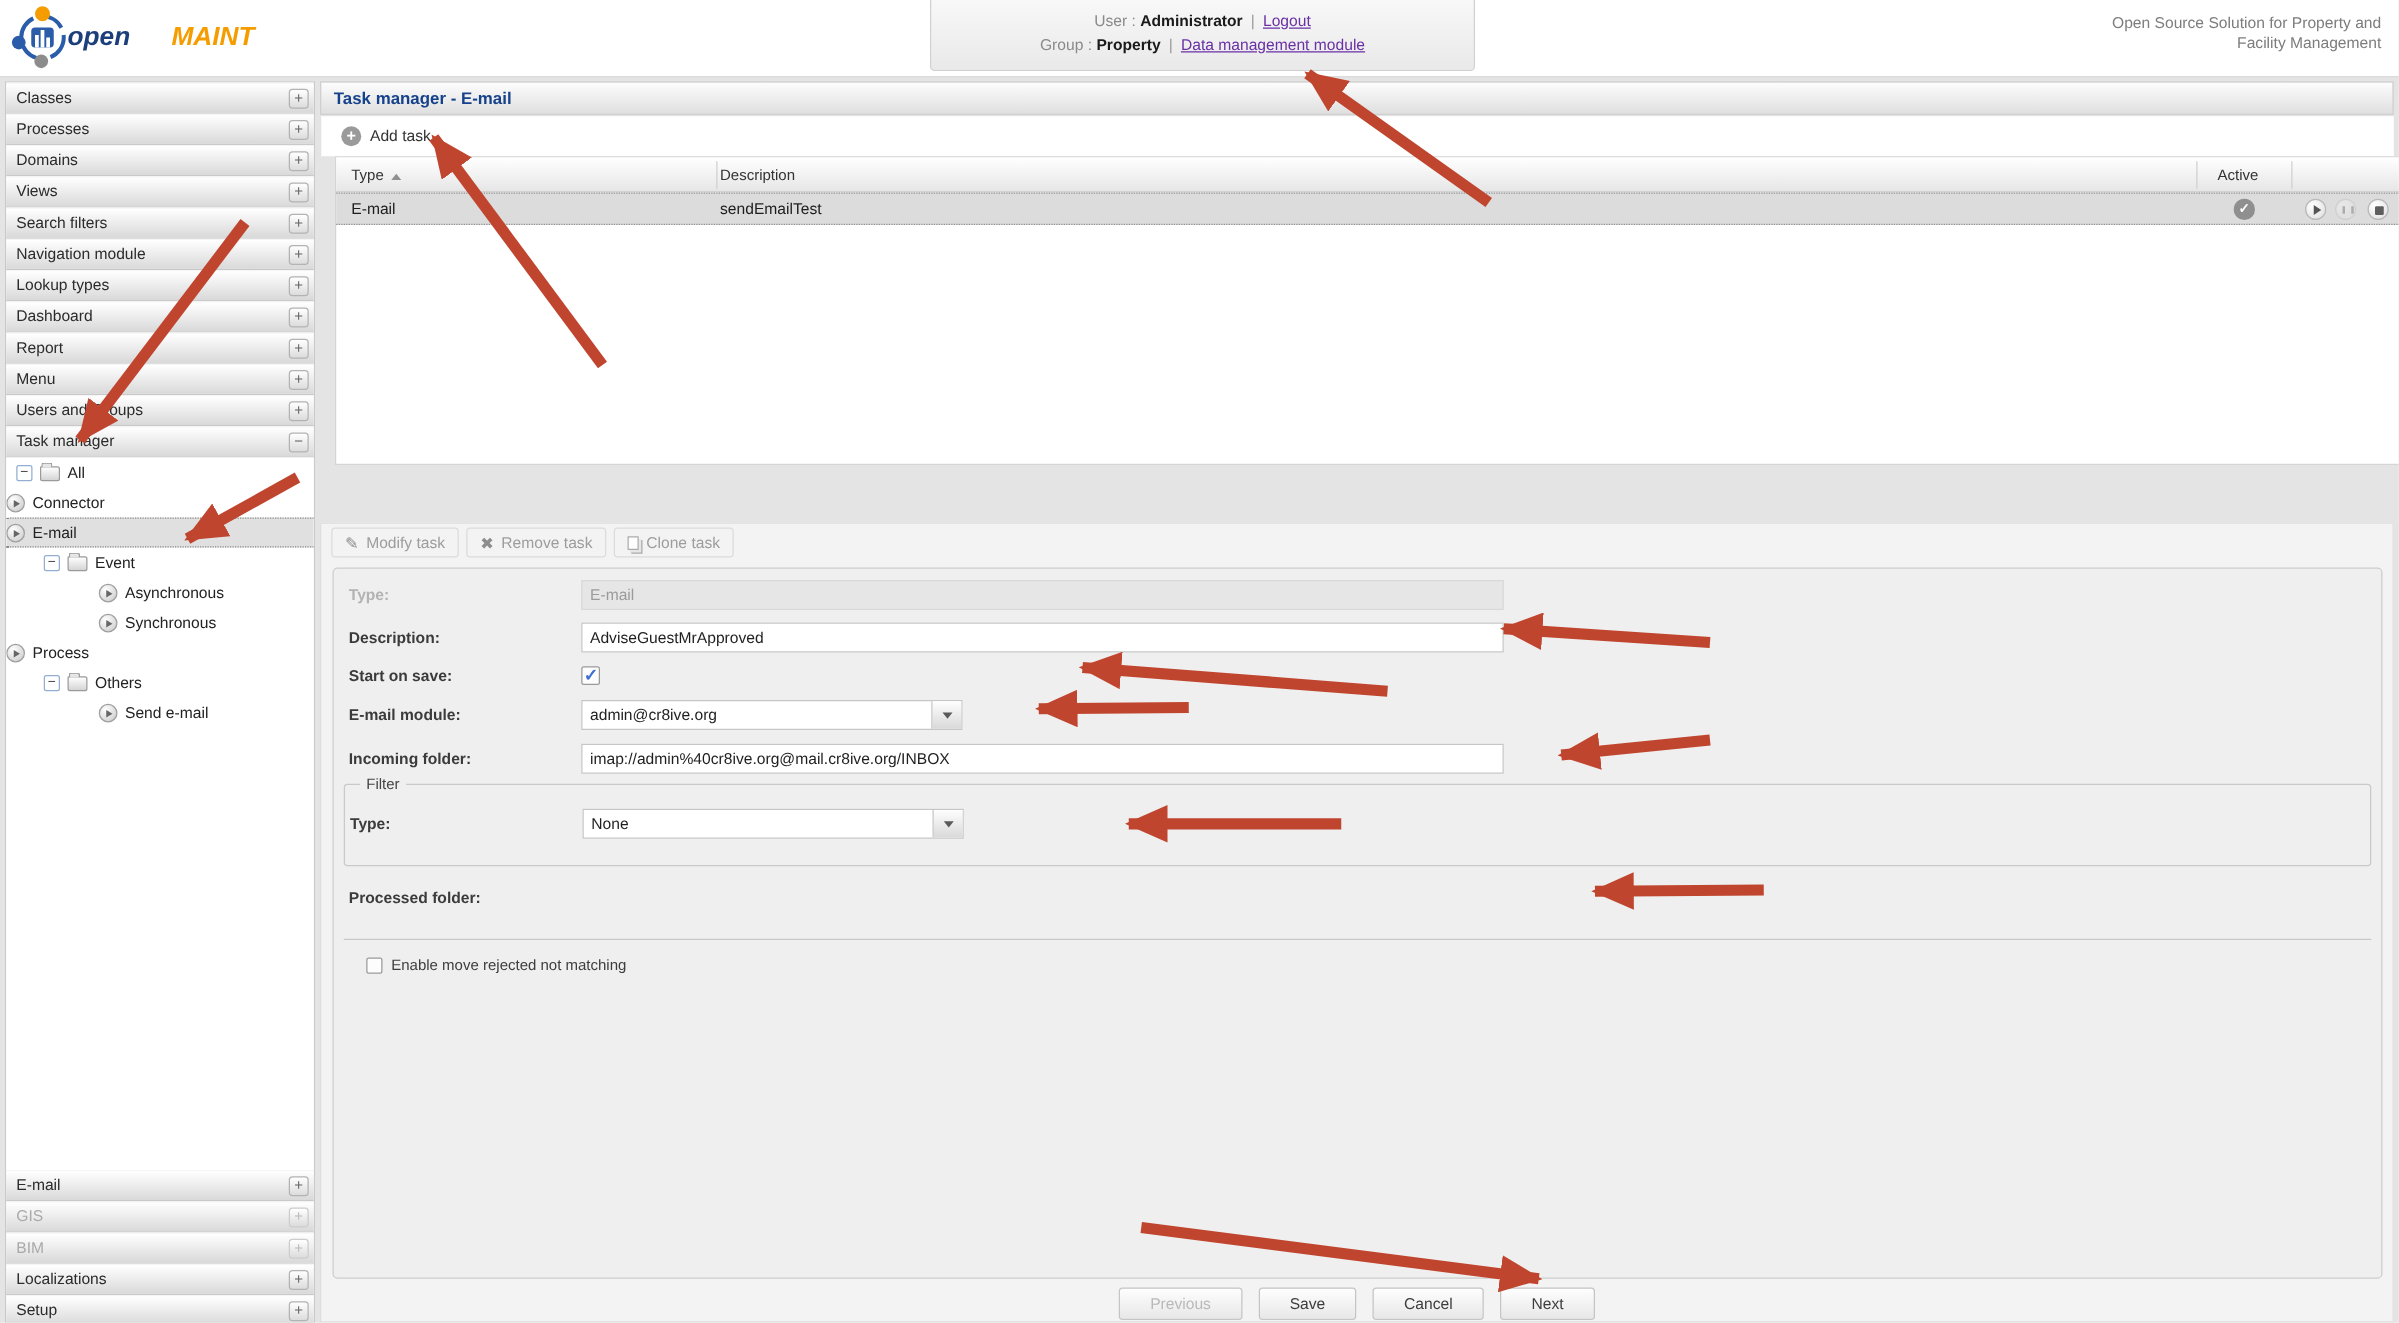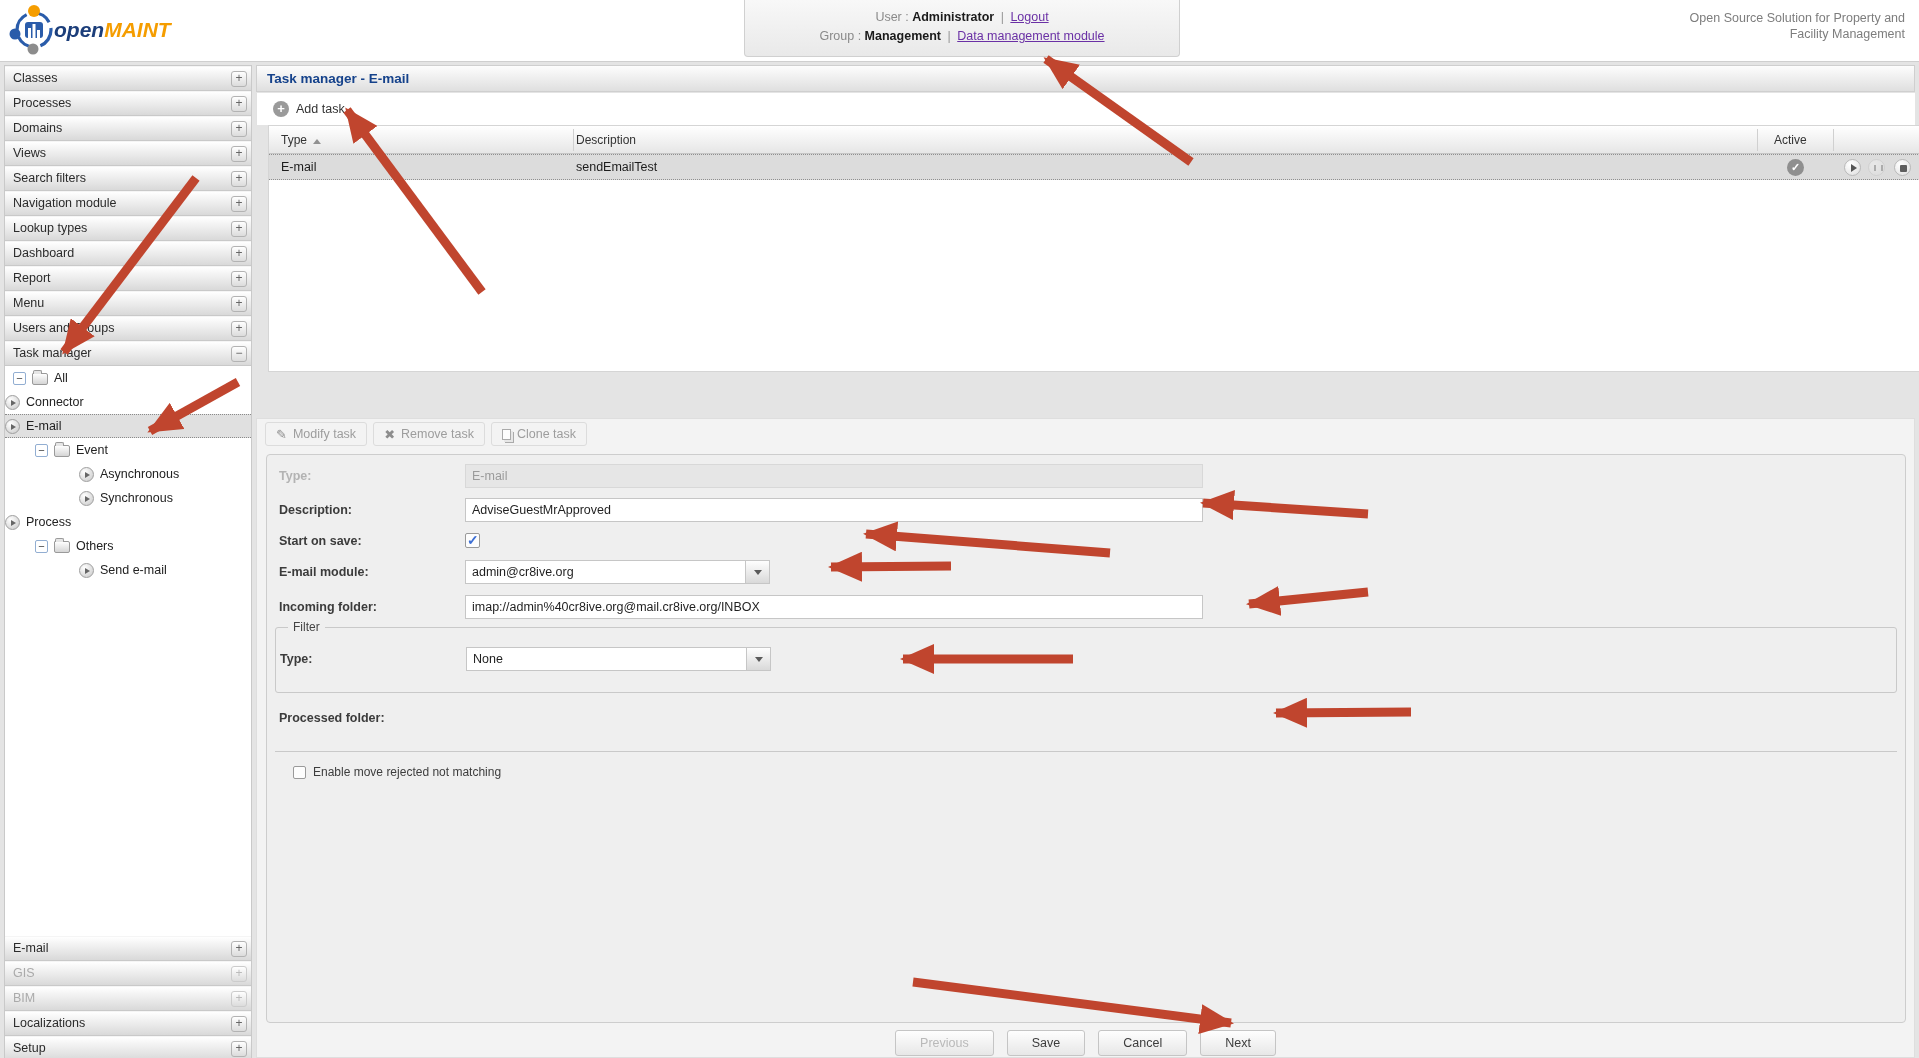--- a/index.html
+++ b/index.html
@@ -10,21 +10,21 @@
     background: #e4e4e4;
     overflow: hidden;
     font-size: 12px;
     color: #222;
   }
   
   #app-header { position:absolute; left:0; top:0; width:1919px; height:62px; background:#fff; border-bottom:1px solid #cfcfcf; }
   .logo-wrap { position:absolute; left:8px; top:4px; display:flex; align-items:center; }
   .logo-text { font-size:21px; font-style:italic; font-weight:bold; margin-left:-6px; }
   .logo-open { color:#1c3e7a; }
-  .logo-maint { color:#f59d00; }
+  .logo-maint { color:#f59d00;margin-left:33px; }
   .user-box { position:absolute; left:744px; top:0; width:436px; height:57px; background:linear-gradient(#f8f8f8,#e9e9e9); border:1px solid #d0d0d0; border-top:none; border-radius:0 0 4px 4px; text-align:center; padding-top:8px; line-height:19px; font-size:12.5px; }
   .dim-label { color:#8a8a8a; }
   .strong-name { font-weight:bold; color:#1a1a1a; }
   .pipe { color:#999; padding:0 3px; }
   .hlink { color:#6a30a5; text-decoration:underline; cursor:pointer; }
   .tagline { position:absolute; right:14px; top:10px; text-align:right; color:#7d7d7d; font-size:12.5px; line-height:16px; }
   
   #sidebar { position:absolute; left:4px; top:65px; width:248px; height:993px; background:#fff; border:1px solid #c9c9c9; }
   .acc-item { position:relative; height:25px; background:linear-gradient(#ffffff,#d9d9d9); border-bottom:1px solid #c9c9c9; border-top:1px solid #f5f5f5; cursor:pointer; }
   .acc-item .acc-label { line-height:23px; padding-left:8px; font-size:12.5px; color:#2b2b2b; }
@@ -111,21 +111,21 @@
   </div>
   <div class="user-box">
     <div>
       <span class="dim-label">User :</span>
       <span class="strong-name">Administrator</span>
       <span class="pipe">|</span>
       <span class="hlink">Logout</span>
     </div>
     <div>
       <span class="dim-label">Group :</span>
-      <span class="strong-name">Management</span>
+      <span class="strong-name">Property</span>
       <span class="pipe">|</span>
       <span class="hlink">Data management module</span>
     </div>
   </div>
   <div class="tagline">
     <div>Open Source Solution for Property and</div>
     <div>Facility Management</div>
   </div>
 </div>
 

